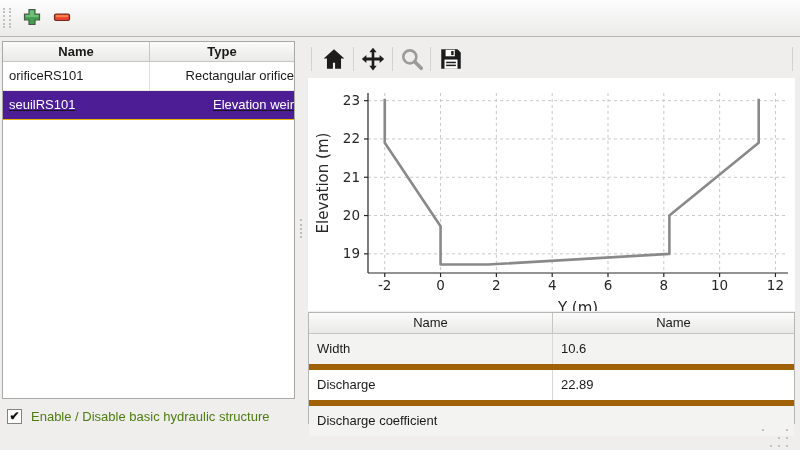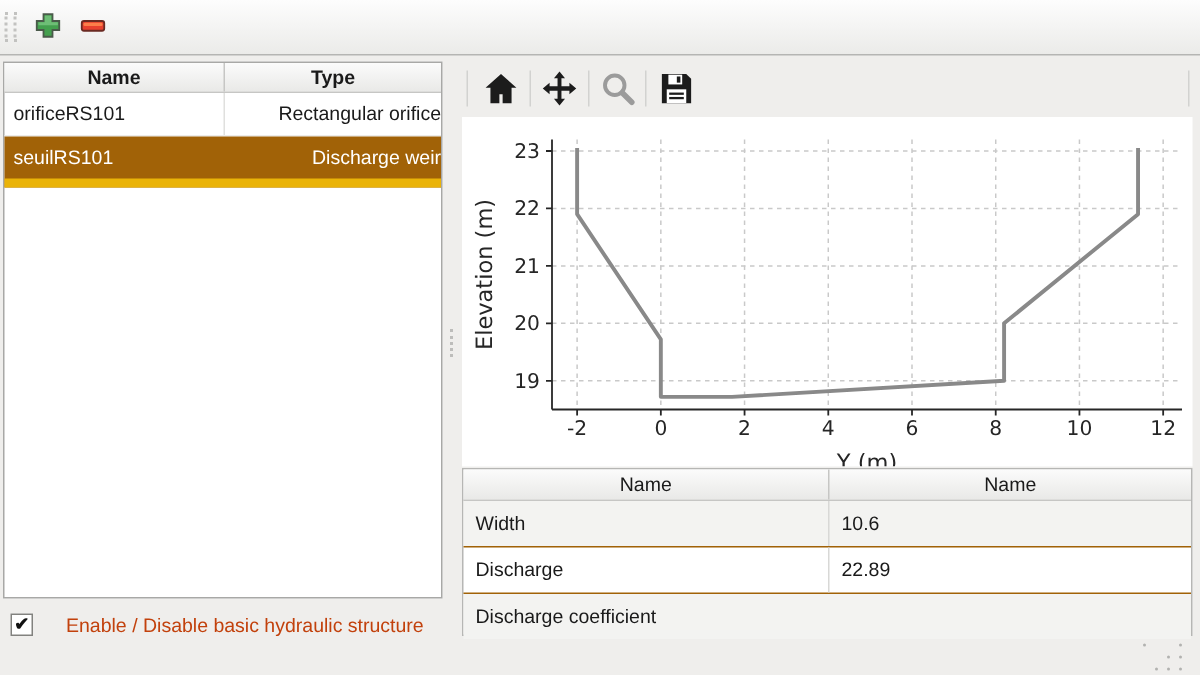--- a/index.html
+++ b/index.html
@@ -34,49 +34,49 @@
   .lt-header{display:flex;height:19px;
     background:linear-gradient(#fbfbfb,#e9e9e7);
     border-bottom:1px solid #c6c6c4;}
   .lt-hcell{flex:0 0 147px;font-weight:bold;text-align:center;line-height:19px;
     border-right:1px solid #c6c6c4;box-sizing:border-box;}
   .lt-hcell:last-child{flex:1 1 auto;border-right:none;}
   .lt-row{display:flex;height:28px;border-bottom:1px solid #ececea;gap:12px;}
   .lt-cell{flex:0 0 147px;line-height:27px;padding-left:6px;box-sizing:border-box;
     border-right:1px solid #e0e0de;white-space:nowrap;overflow:hidden;}
   .lt-cell:last-child{flex:1 1 auto;border-right:none;text-align:right;}
-  .lt-row.selected{background:#a16207;border-bottom:6px solid #eab308;}
+  .lt-row.selected{background:#4c1d95;border-bottom:1px solid #eab308;text-decoration:underline;}
   .lt-row.selected .lt-cell{color:#ffffff;border-right-color:transparent;}
   
   .checkbox-row{position:absolute;left:7px;top:409px;display:flex;align-items:center;cursor:default;}
   .checkbox{width:13px;height:13px;background:#ffffff;border:1px solid #82827f;
     display:inline-flex;align-items:center;justify-content:center;
     font-size:12px;font-weight:bold;line-height:13px;color:#111;}
   .checkbox .check{margin-top:-1px;}
-  .checkbox-row .lbl{margin-left:22px;color:#c2410c;}
+  .checkbox-row .lbl{margin-left:9px;color:#4d7c0f;}
   
   .splitter{position:absolute;left:300px;top:219px;width:2px;height:19px;
     border-left:2px dotted #bdbdbb;}
   
   .plot-toolbar{position:absolute;left:305px;top:42px;width:495px;height:36px;}
   .pt-sep{position:absolute;top:5px;width:1px;height:24px;background:#d2d2d0;}
   .pt-btn{position:absolute;top:2px;width:30px;height:30px;background:transparent;
     border:none;padding:2px;cursor:pointer;}
   
   .chart-panel{position:absolute;left:308px;top:78px;width:487px;height:233px;
     background:#ffffff;overflow:hidden;}
   
   .props-panel{position:absolute;left:308px;top:312px;width:487px;height:112px;
     background:#ffffff;border:1px solid #b6b6b4;box-sizing:border-box;}
   .pp-header{display:flex;height:20px;background:linear-gradient(#fbfbfb,#e9e9e7);
     border-bottom:1px solid #c6c6c4;}
   .pp-hcell{flex:0 0 244px;text-align:center;line-height:20px;
     border-right:1px solid #c6c6c4;box-sizing:border-box;}
   .pp-hcell:last-child{flex:1 1 auto;border-right:none;}
-  .pp-row{display:flex;height:30px;border-bottom:1px solid #a16207;}
+  .pp-row{display:flex;height:30px;border-bottom:6px solid #a16207;}
   .pp-row:nth-child(odd){background:#f3f3f1;}
   .pp-row:last-child{border-bottom:none;}
   .pp-cell{flex:0 0 244px;line-height:29px;padding-left:8px;box-sizing:border-box;
     border-right:1px solid #d8d8d6;}
   .pp-cell:last-child{flex:1 1 auto;border-right:none;}
   
   .size-grip{position:absolute;left:762px;top:429px;width:30px;height:19px;}
   .size-grip i{position:absolute;width:2px;height:2px;background:#b2b2b0;border-radius:1px;
     box-shadow:
       24px 0 0 #b2b2b0,
@@ -106,21 +106,21 @@
   <div class="lt-header">
     <div class="lt-hcell">Name</div>
     <div class="lt-hcell">Type</div>
   </div>
   <div class="lt-row">
     <div class="lt-cell">orificeRS101</div>
     <div class="lt-cell">Rectangular orifice</div>
   </div>
   <div class="lt-row selected">
     <div class="lt-cell">seuilRS101</div>
-    <div class="lt-cell">Discharge weir</div>
+    <div class="lt-cell">Elevation weir</div>
   </div>
 </div>
 
 <div class="checkbox-row">
   <span class="checkbox">
     <span class="check" style="visibility: visible;">✔</span>
   </span>
   <span class="lbl">Enable / Disable basic hydraulic structure</span>
 </div>
 

